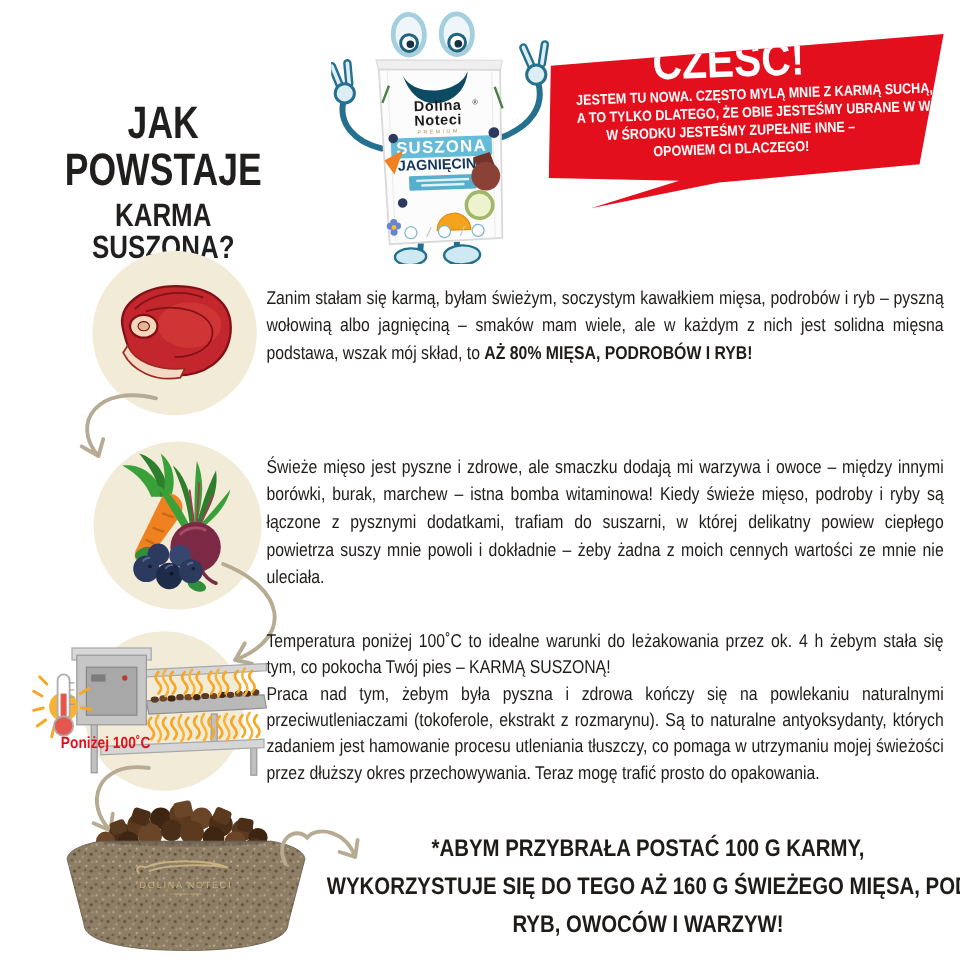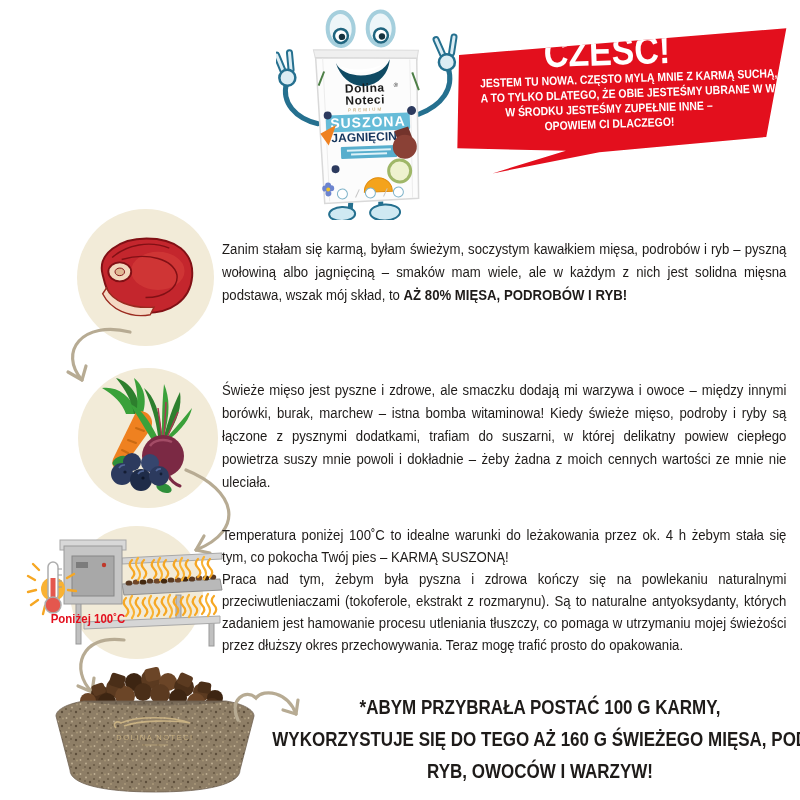--- a/index.html
+++ b/index.html
@@ -29,20 +29,24 @@
   
   #footnote{left:225px;top:691px;width:630px;text-align:center;transform:scaleX(.85);transform-origin:center;}
   #footnote .fl{font-size:20px;font-weight:800;line-height:1.6;color:#1e1b19;white-space:nowrap;}
   svg{display:block;}
 </style>
 </head>
 <body>
 
 <div id="stage">
 
+  <div class="abs" id="title">
+    <div class="l1">JAK POWSTAJE</div>
+    <div class="l2">KARMA SUSZONA?</div>
+  </div>
 
   <div class="abs" style="left:276px;top:4px;width:185px;height:216px;">
     <svg width="185" height="216" viewBox="0 0 185 216">
       <g transform="rotate(-2 92 120)">
 
         <path d="M42,118 C20,112 6,96 12,76" stroke="#25708f" stroke-width="5" fill="none" stroke-linecap="round"></path>
         <path d="M143,112 C166,104 180,88 174,66" stroke="#25708f" stroke-width="5" fill="none" stroke-linecap="round"></path>
         <g>
           <path d="M9,64 L3,48 M17,63 L16,46" stroke="#25708f" stroke-width="7" stroke-linecap="round"></path>
           <path d="M9,64 L3,48 M17,63 L16,46" stroke="#dcedf4" stroke-width="3" stroke-linecap="round"></path>

